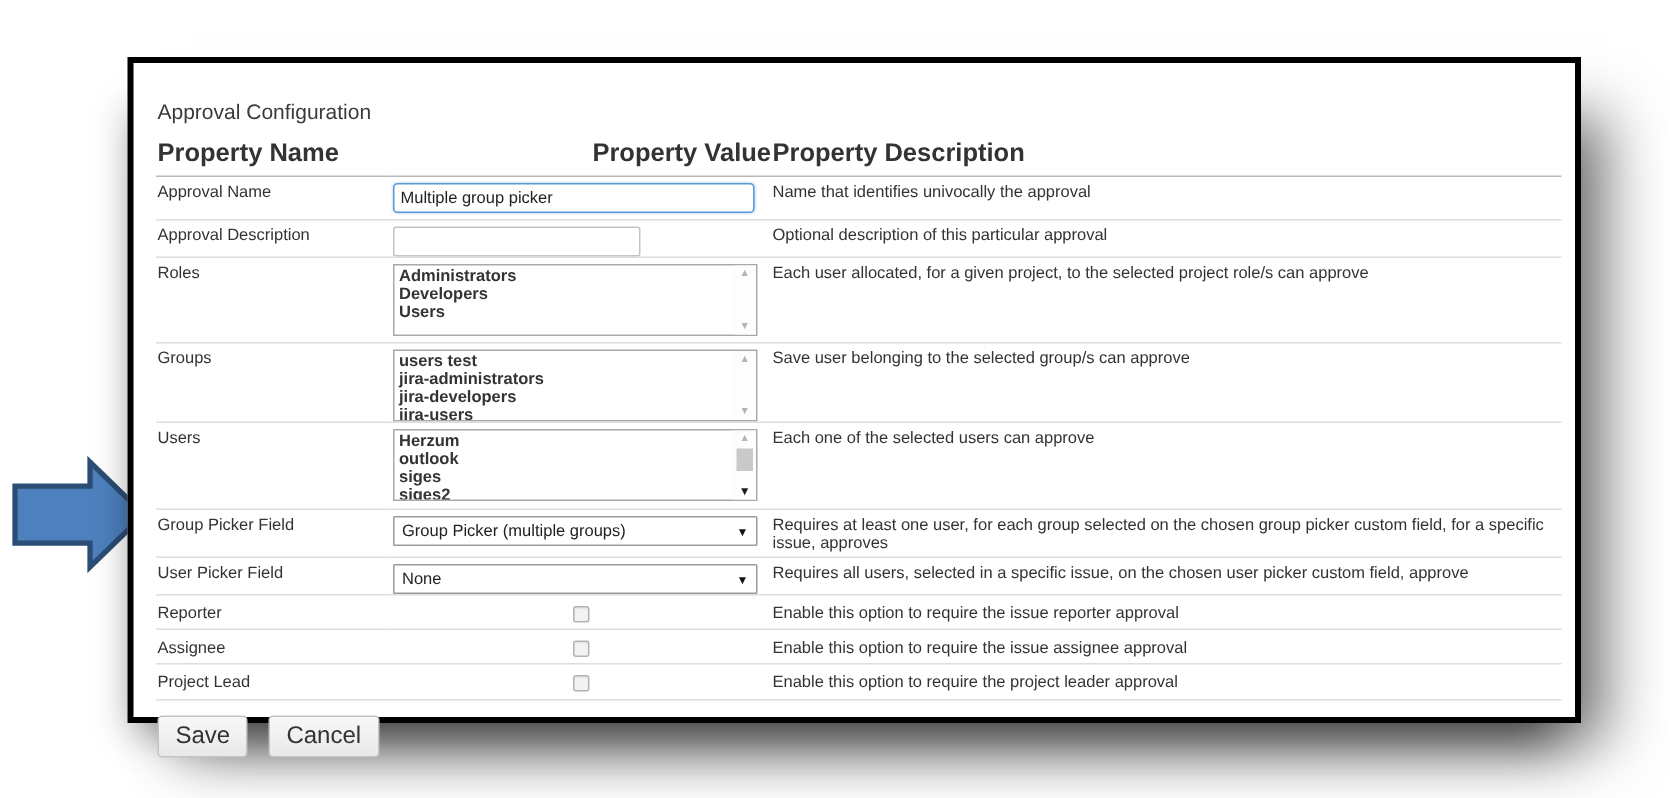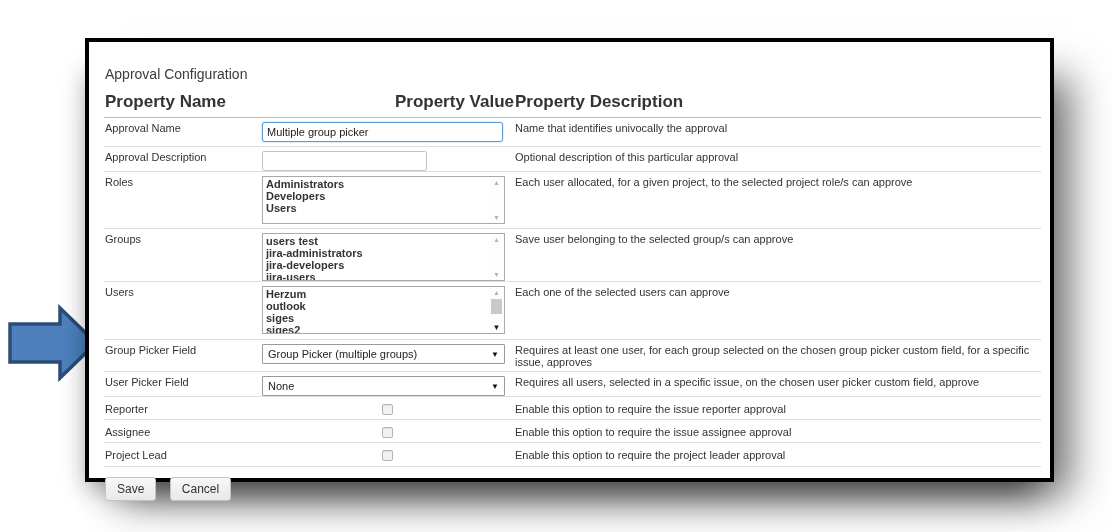--- a/index.html
+++ b/index.html
@@ -61,21 +61,21 @@
   .dd-text { font-size:11px; color:#222; }
   .dd-caret { font-size:8px; color:#111; }
 
   .checkbox { display:block; width:11px; height:11px; margin:1px auto 0 auto;
               border:1px solid #b3b3b3; border-radius:2px; background:#f2f2f2;
               box-shadow: inset 0 1px 1px rgba(0,0,0,0.06); }
   td.center { text-align:center; padding-left:0; }
 
   .btn-row { padding:10px 0 0 1px; }
   button.btn {
-    font-family:inherit; font-size:12px; color:#333;
+    font-family:inherit; font-size:16px; color:#333;
     padding:4px 11px; margin-right:9px;
     background:linear-gradient(#f8f8f8,#e8e8e8);
     border:1px solid #c3c3c3; border-radius:3px; cursor:pointer;
   }
 
   .callout-arrow { position:absolute; left:6px; top:304px; }
 </style>
 </head>
 <body>
 

